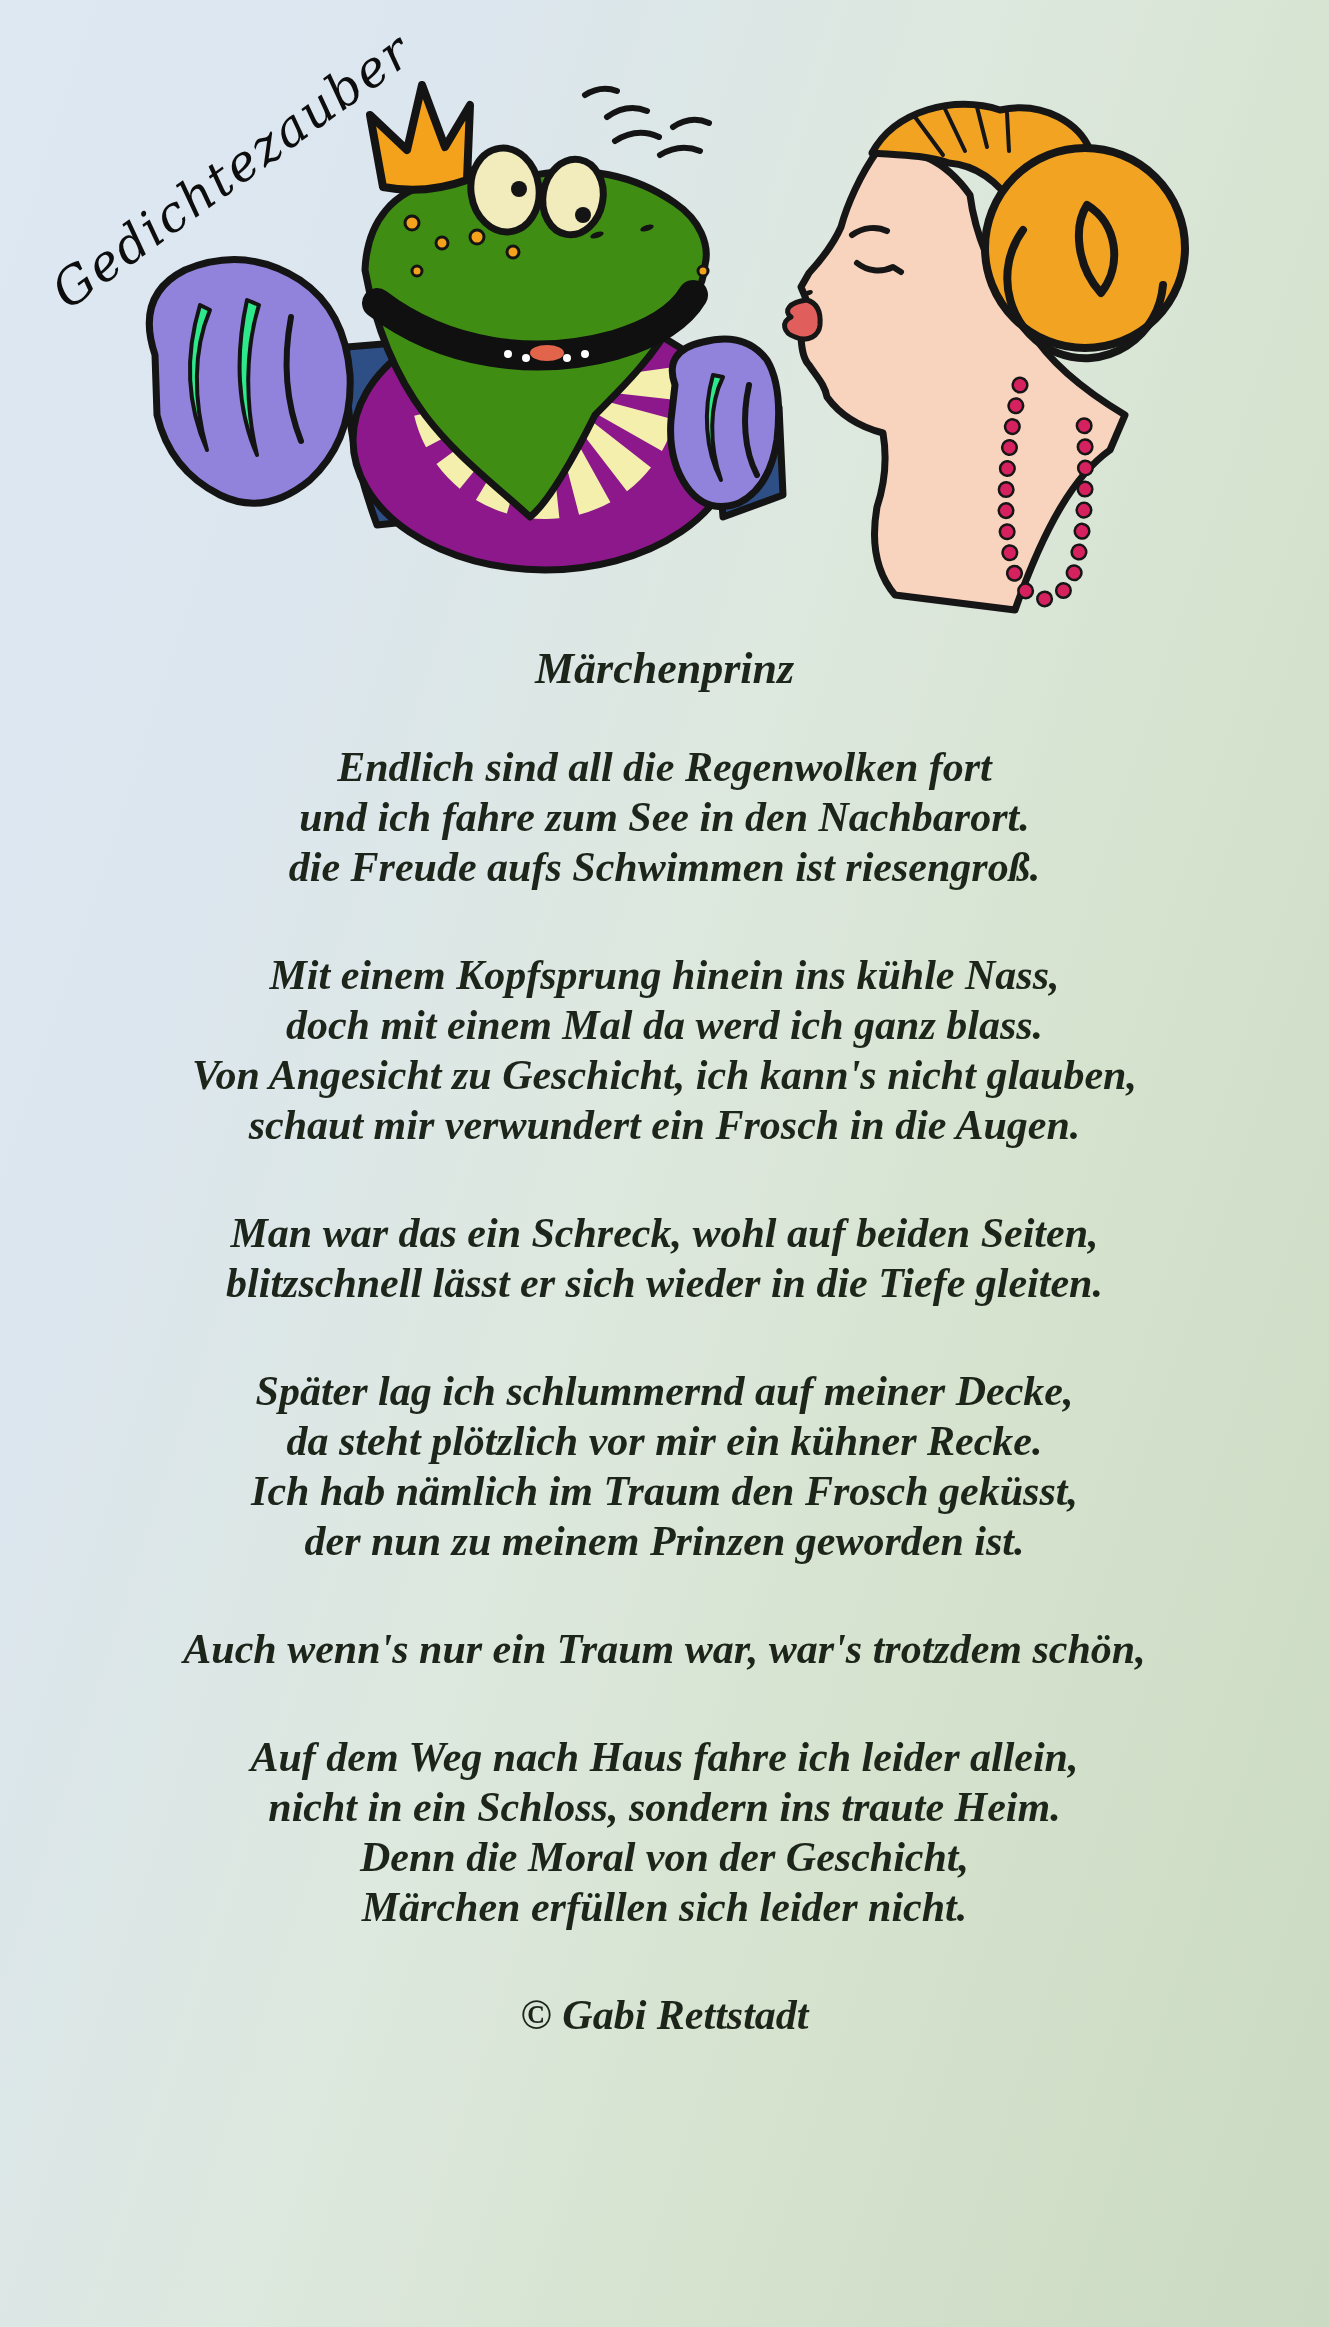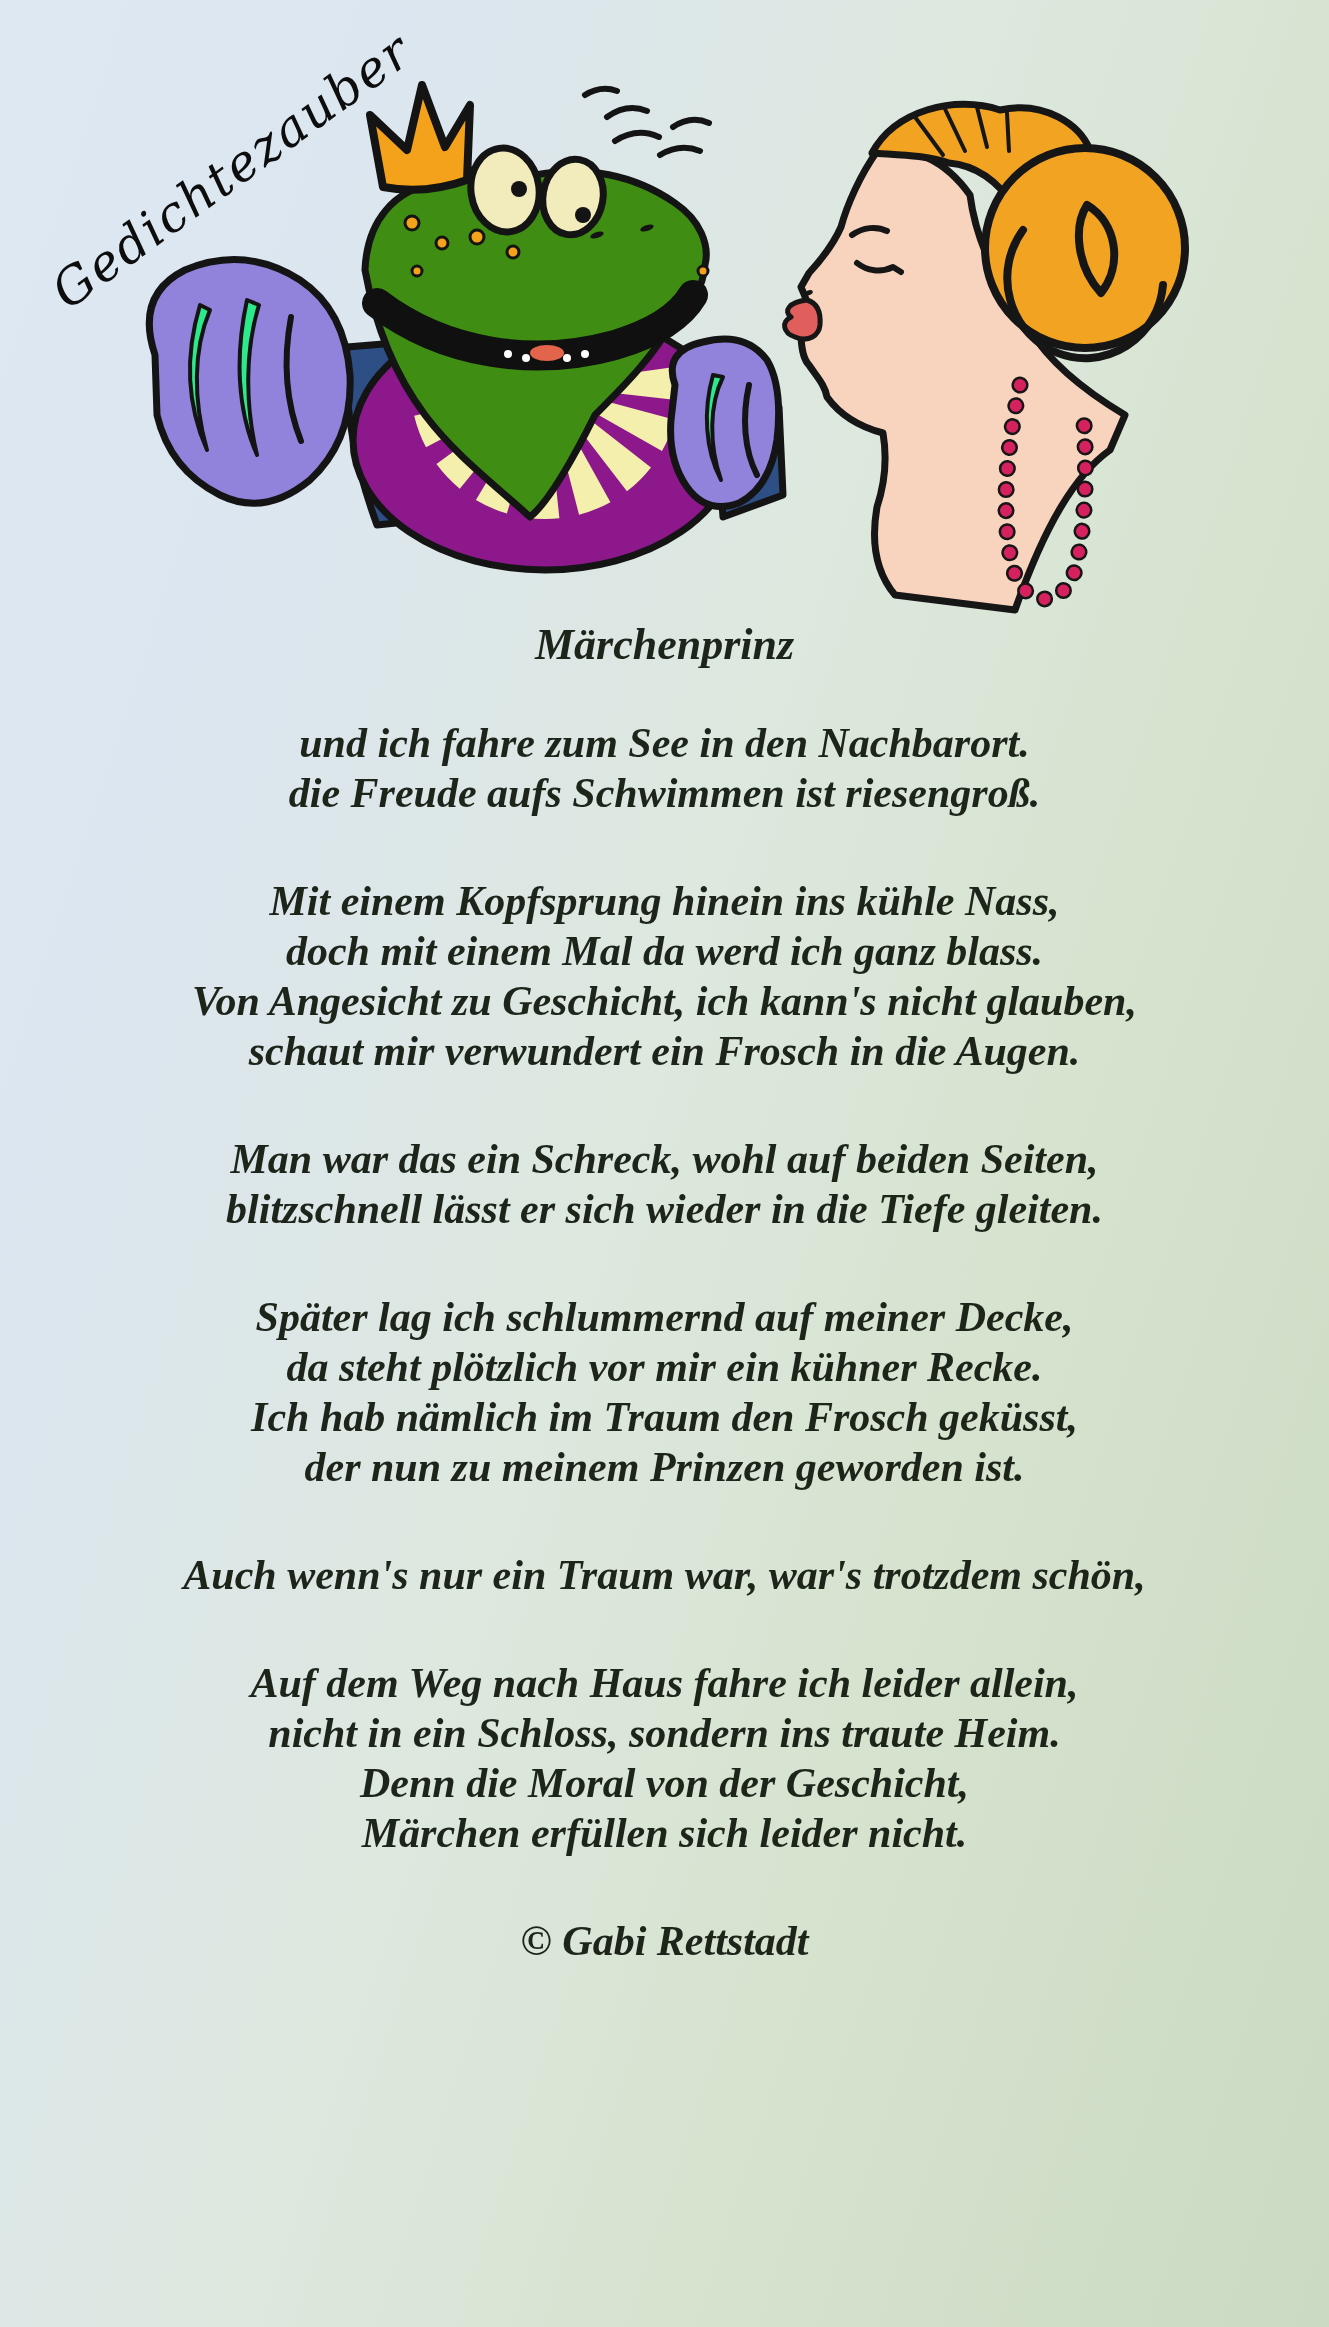--- a/index.html
+++ b/index.html
@@ -9,21 +9,21 @@
     background:linear-gradient(108deg,#dde8f3 0%,#dce6ef 22%,#dde8de 48%,#d6e3cf 68%,#cbdac3 100%);
     font-family:"Liberation Serif",serif;
   }
   .logo{
     position:absolute;left:58px;top:268px;
     transform:rotate(-36deg);transform-origin:0 50%;
     font-family:"DejaVu Serif",serif;font-style:italic;
     font-size:50px;letter-spacing:2px;color:#0d0d0d;white-space:nowrap;
   }
   .illustration{position:absolute;left:115px;top:55px;width:1100px;height:560px;}
-  .poem{position:absolute;top:618px;left:0;right:0;text-align:center;color:#1d241a;}
+  .poem{position:absolute;top:642px;left:0;right:0;text-align:center;color:#1d241a;}
   .poem .title{font-size:44px;font-weight:bold;font-style:italic;line-height:54px;margin-bottom:46px;}
   .stanza{margin-bottom:58px;}
   .line{font-size:42px;font-weight:bold;font-style:italic;line-height:50px;white-space:nowrap;}
   .copyright{font-size:42px;font-weight:bold;font-style:italic;line-height:50px;margin-bottom:30px;}
   .credit{font-size:30px;font-weight:bold;font-style:italic;line-height:36px;}
 </style>
 </head>
 <body>
 
 <div class="page">
@@ -153,20 +153,21 @@
         <use href="#necklacePath" stroke="#161616" stroke-width="17" stroke-dasharray="0.1 21" stroke-linecap="round"></use>
         <use href="#necklacePath" stroke="#d6215f" stroke-width="12" stroke-dasharray="0.1 21" stroke-linecap="round"></use>
       </g>
     </g>
   </svg>
 
   <div class="poem">
     <div class="title">Märchenprinz</div>
 
     <div class="stanza">
+      <div class="line">Endlich sind all die Regenwolken fort</div>
       <div class="line">und ich fahre zum See in den Nachbarort.</div>
       <div class="line">die Freude aufs Schwimmen ist riesengroß.</div>
     </div>
 
     <div class="stanza">
       <div class="line">Mit einem Kopfsprung hinein ins kühle Nass,</div>
       <div class="line">doch mit einem Mal da werd ich ganz blass.</div>
       <div class="line">Von Angesicht zu Geschicht, ich kann's nicht glauben,</div>
       <div class="line">schaut mir verwundert ein Frosch in die Augen.</div>
     </div>

